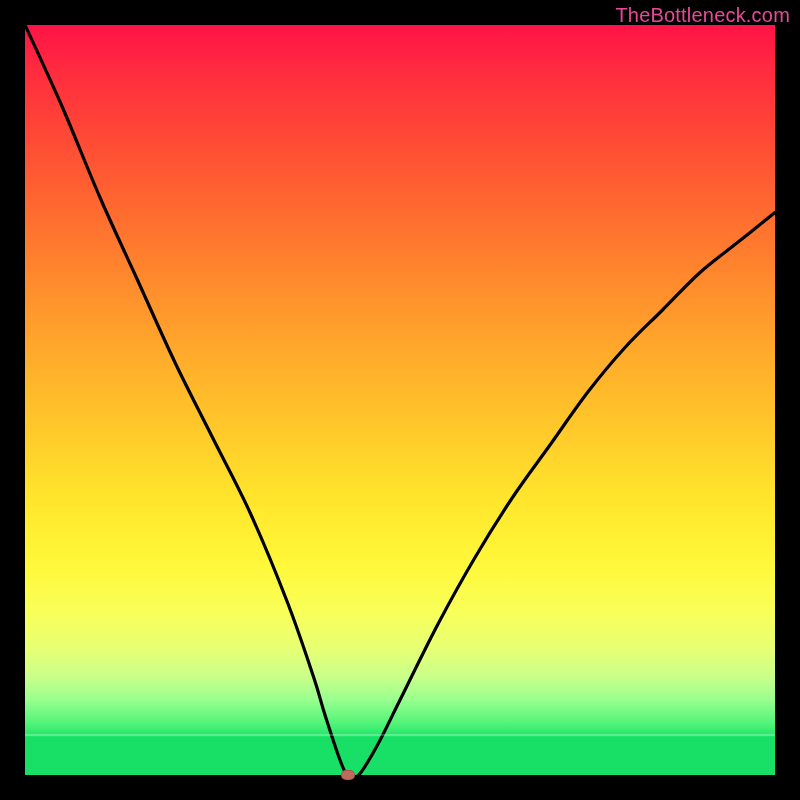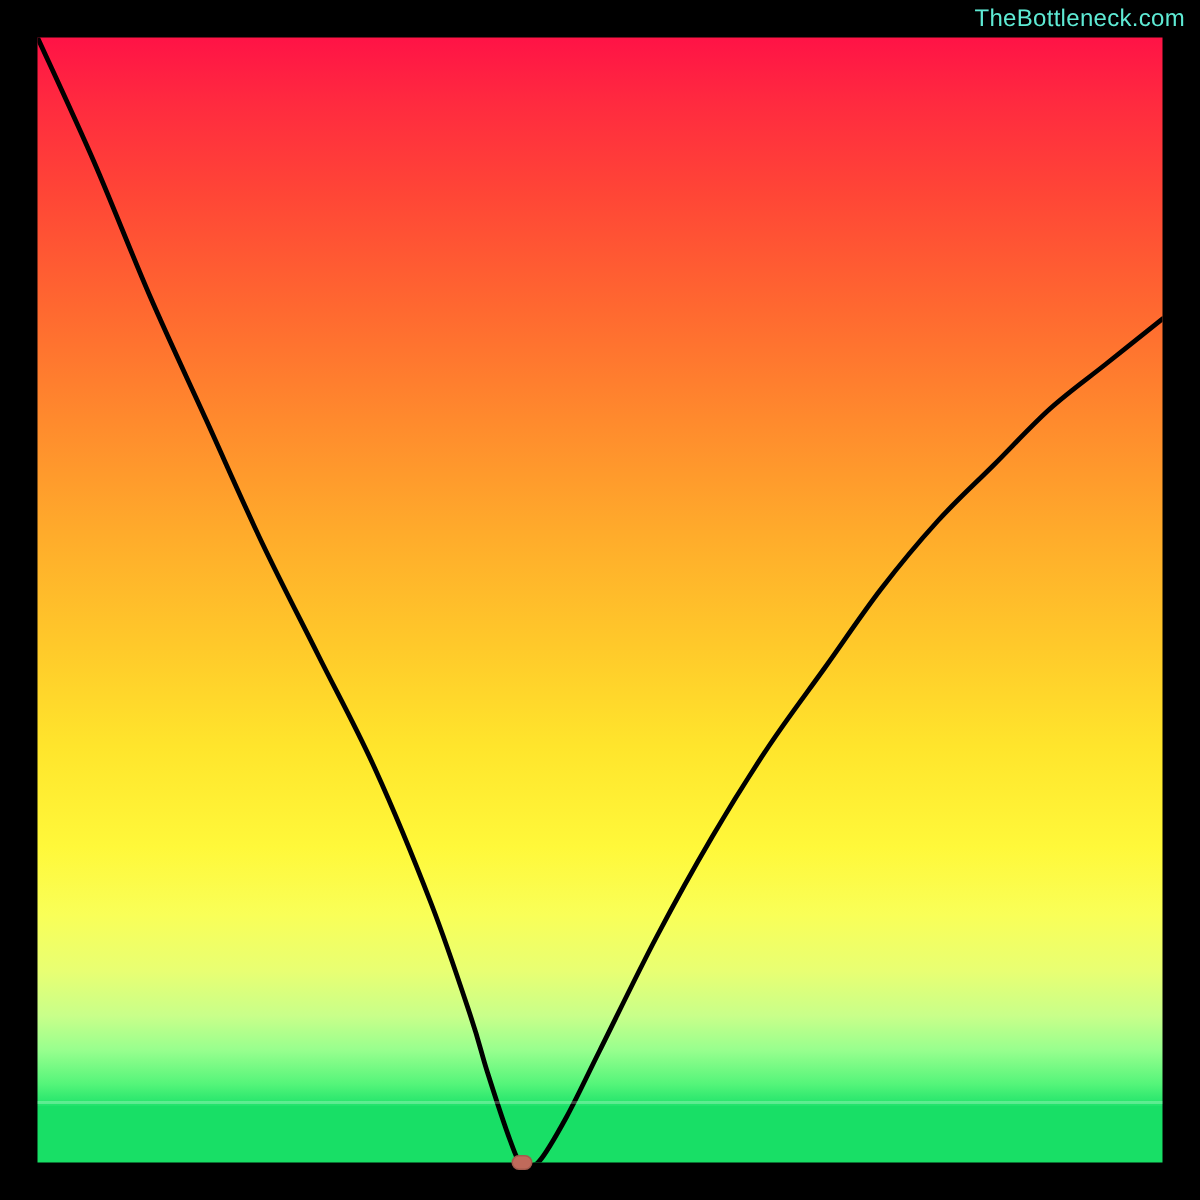--- a/index.html
+++ b/index.html
@@ -71,22 +71,22 @@
     background: #c06a5b;
     border-radius: 5px;
     transform: translate(-50%, -50%);
     box-shadow: 0 0 0 1px rgba(0,0,0,0.15) inset;
     pointer-events: none;
   }
   .watermark {
     position: absolute;
     top: 4px;
     right: 10px;
-    color: #5eead4;
-    font-size: 16px;
+    color: #ec4899;
+    font-size: 20px;
     font-weight: 400;
     letter-spacing: 0.2px;
     user-select: none;
   }
 </style>
 </head>
 <body>
 
 <div class="frame">
   <div class="plot-area">

